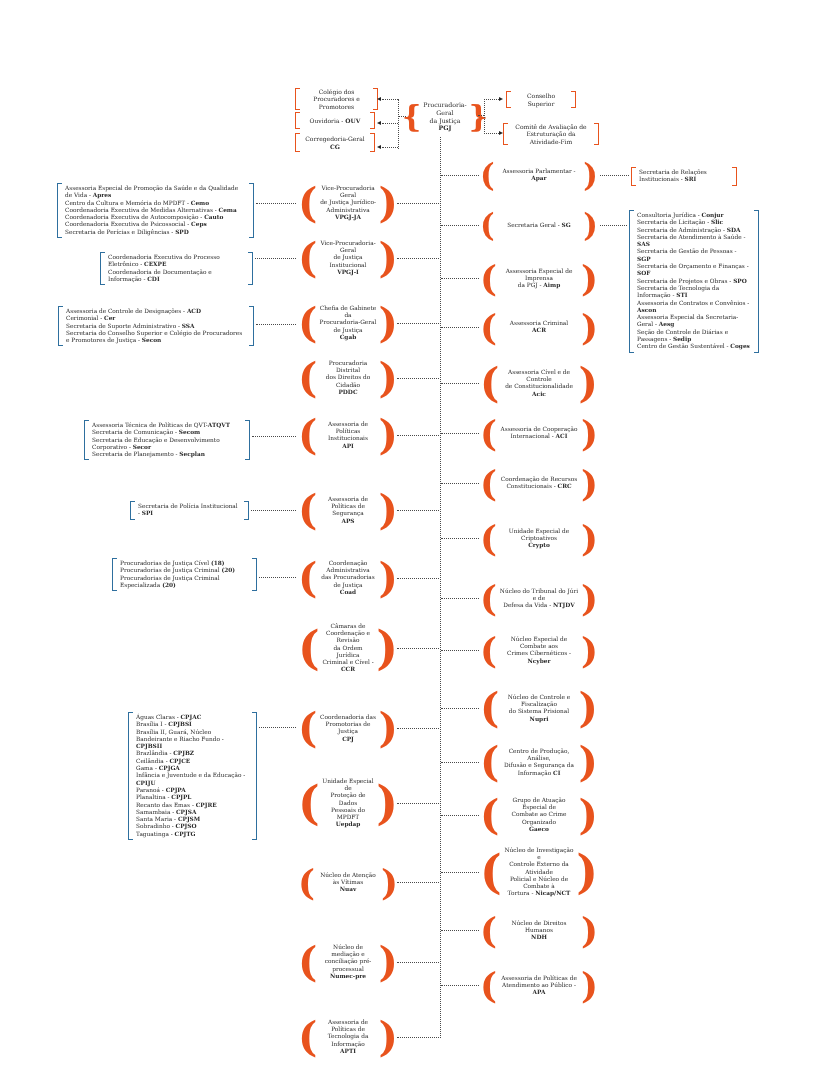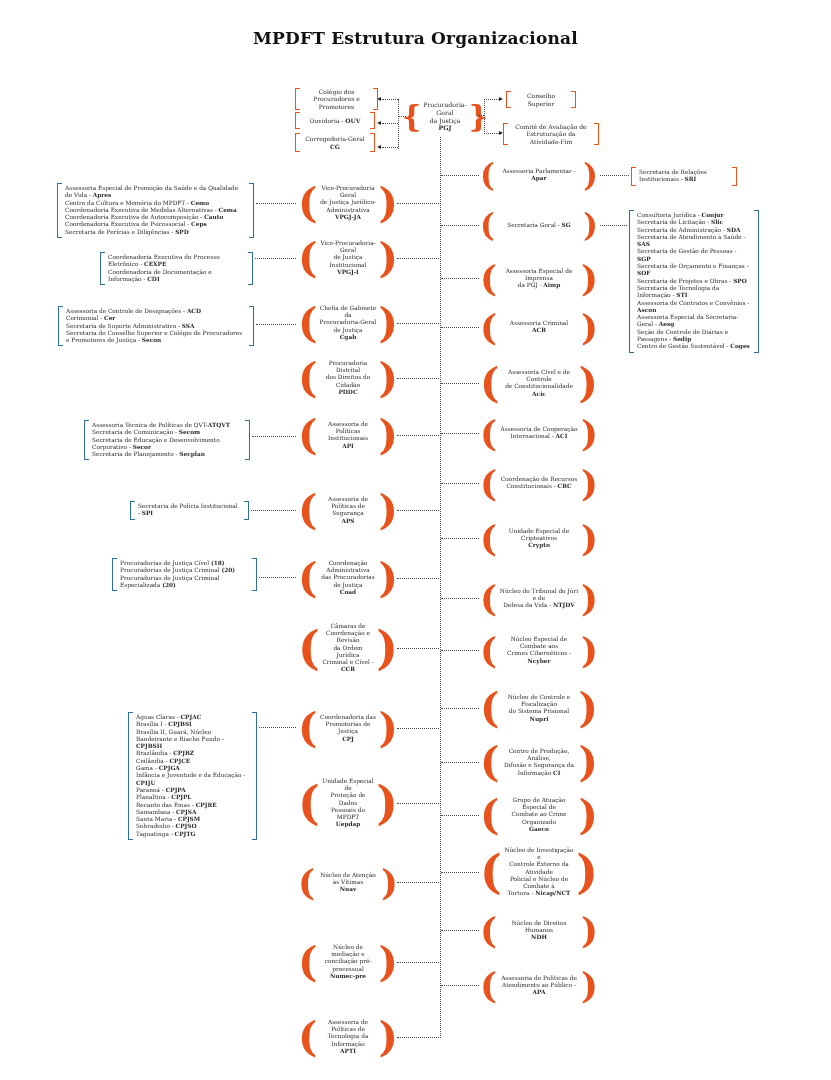--- a/index.html
+++ b/index.html
@@ -28,21 +28,20 @@
   
   .node{position:absolute;display:flex;align-items:center;justify-content:space-between;transform:translateY(-50%);}
   .paren{color:#e8531d;font-weight:bold;font-family:"DejaVu Serif",serif;line-height:.8;flex:0 0 auto;}
   .ntxt{flex:1 1 auto;text-align:center;font-size:5.8px;line-height:7.2px;white-space:pre-line;padding:0 2px;}
   .root-node .ntxt{font-size:6.2px;line-height:7.8px;}
 </style>
 </head>
 <body>
 
 <div id="canvas">
-  <div class="title">MPDFT Estrutura Organizacional</div>
 
   <div class="node root-node" style="left:402px;top:117px;width:80px;">
     <span class="paren" style="font-size:30px;">{</span>
     <span class="ntxt"><span>Procuradoria-Geral
 da Justiça
 </span><span class="a">PGJ</span></span>
     <span class="paren" style="font-size:30px;">}</span>
   </div>
 
   <div class="bbox br-orange tbox" style="left:295px;top:88px;width:83px;height:22px;">

